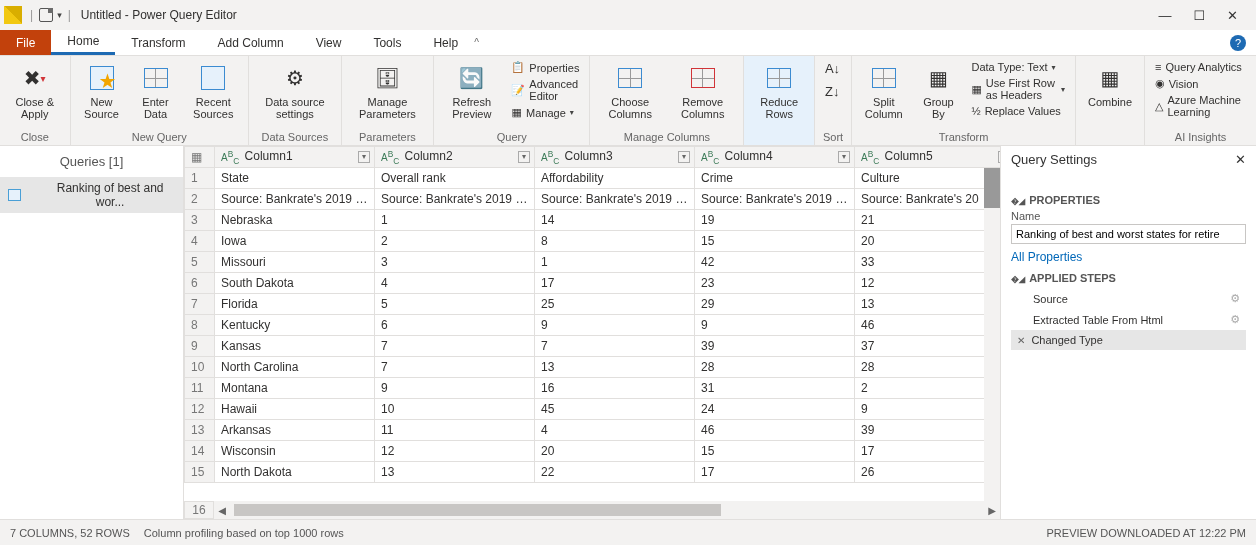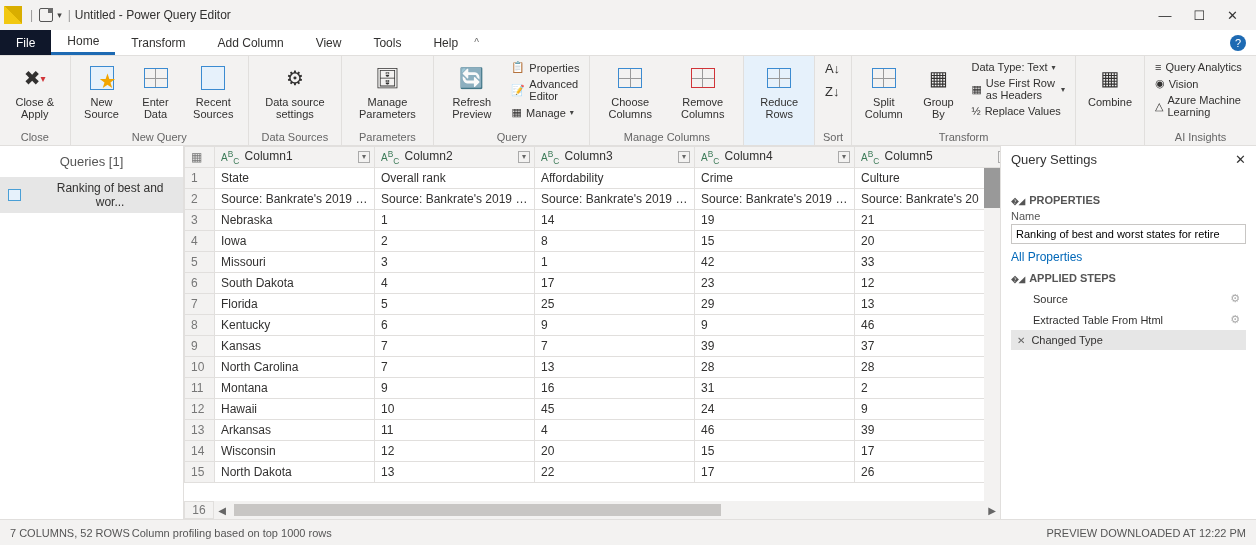--- a/index.html
+++ b/index.html
@@ -4,26 +4,26 @@
 <style>
 * { box-sizing: border-box; margin: 0; padding: 0; font-family: "Segoe UI", sans-serif; }
 body { width: 1256px; height: 545px; background: #fff; font-size: 12px; color: #323130; overflow: hidden; display: flex; flex-direction: column; }
 
 .titlebar { height: 30px; background: #f3f2f1; display: flex; align-items: center; padding: 0 4px; }
 .pbi-logo { width: 18px; height: 18px; background: linear-gradient(45deg,#f2c811 0 50%,#d9ae00 50% 100%); margin-right:4px; }
 .titlebar .sep { color:#999; margin:0 4px; }
 .titlebar .save-ic { width:14px;height:14px;border:1px solid #555;border-radius:2px;margin:0 2px;position:relative; }
 .titlebar .save-ic::after{content:"";position:absolute;right:-1px;top:-1px;width:5px;height:5px;background:#6b6b6b;}
 .titlebar .dd { font-size:9px;color:#444;margin:0 2px; }
-.titlebar-title{margin-left:0;}
+.titlebar-title{margin-left:6px;}
 .winbtns{margin-left:auto;display:flex;gap:22px;padding-right:14px;font-size:13px;color:#333;}
 
 .tabs { height: 26px; background: #fff; display: flex; align-items: stretch; border-bottom: 1px solid #e1dfdd; }
 .tab { padding: 4px 16px; cursor: pointer; display:flex;align-items:center; }
-.tab.file { background: #0f172a; color: #fff; }
+.tab.file { background: #c2410c; color: #fff; }
 .tab.active { border-bottom: 3px solid #1d6ab3; }
 .tabs .help-circle { margin-left:auto;margin-right:10px;align-self:center;width:16px;height:16px;border-radius:50%;background:#1d6ab3;color:#fff;text-align:center;line-height:16px;font-size:11px;}
 .tabs .caret{align-self:center;font-size:10px;color:#666;margin-right:4px;}
 
 .ribbon { height: 90px; background: #f3f2f1; border-bottom: 1px solid #e1dfdd; display: flex; }
 .rgroup { border-right: 1px solid #e1dfdd; padding: 4px 8px 0; display: flex; flex-direction: column; }
 .rgroup .contents { flex: 1; display: flex; align-items: flex-start; gap: 8px; }
 .rgroup .label { text-align: center; font-size: 11px; color: #666; padding: 2px 0; }
 .bigbtn { display:flex;flex-direction:column;align-items:center;gap:2px;padding:2px 4px;min-width:46px; }
 .bigbtn .ic { width:32px;height:32px;display:flex;align-items:center;justify-content:center;font-size:20px; }
@@ -66,21 +66,21 @@
 .sp-section{font-size:11px;font-weight:bold;color:#555;margin:8px 0 4px;}
 .sp-section .tri{font-size:8px;margin-right:4px;}
 .sp-label{font-size:11px;color:#555;margin-bottom:2px;}
 .sp-input{width:100%;border:1px solid #c8c6c4;padding:3px 4px;font-size:11px;}
 .sp-link{color:#0067b8;font-size:12px;margin-top:6px;display:block;}
 .step{padding:4px 6px;font-size:11px;display:flex;align-items:center;gap:6px;}
 .step.sel{background:#e6e6e6;}
 .step .gear{margin-left:auto;color:#aaa;font-size:11px;}
 .step .x{color:#666;font-size:10px;}
 
-.statusbar{height:26px;background:#f3f2f1;border-top:1px solid #e1dfdd;display:flex;align-items:center;padding:0 10px;font-size:11px;color:#555;gap:2px;}
+.statusbar{height:26px;background:#f3f2f1;border-top:1px solid #e1dfdd;display:flex;align-items:center;padding:0 10px;font-size:11px;color:#555;gap:14px;}
 .statusbar .right{margin-left:auto;}
 </style>
 </head>
 <body>
 
 <div class="titlebar">
   <div class="pbi-logo"></div>
   <span class="sep">|</span>
   <div class="save-ic"></div>
   <span class="dd">▾</span>

